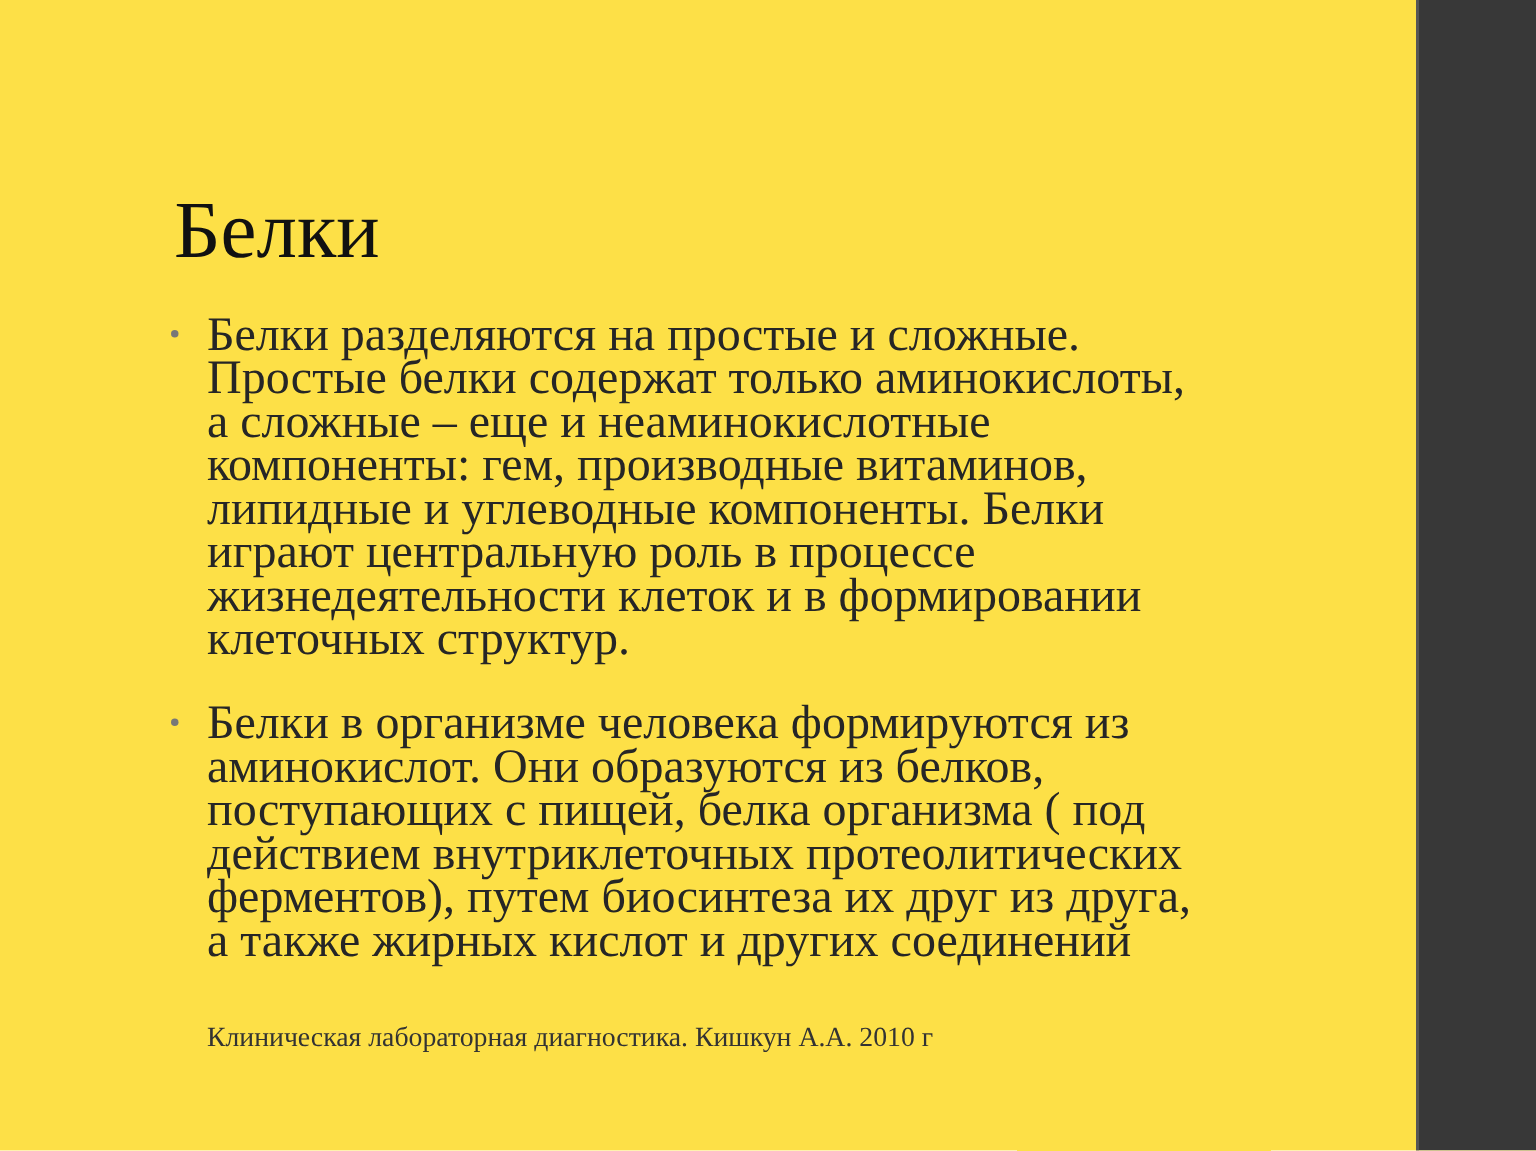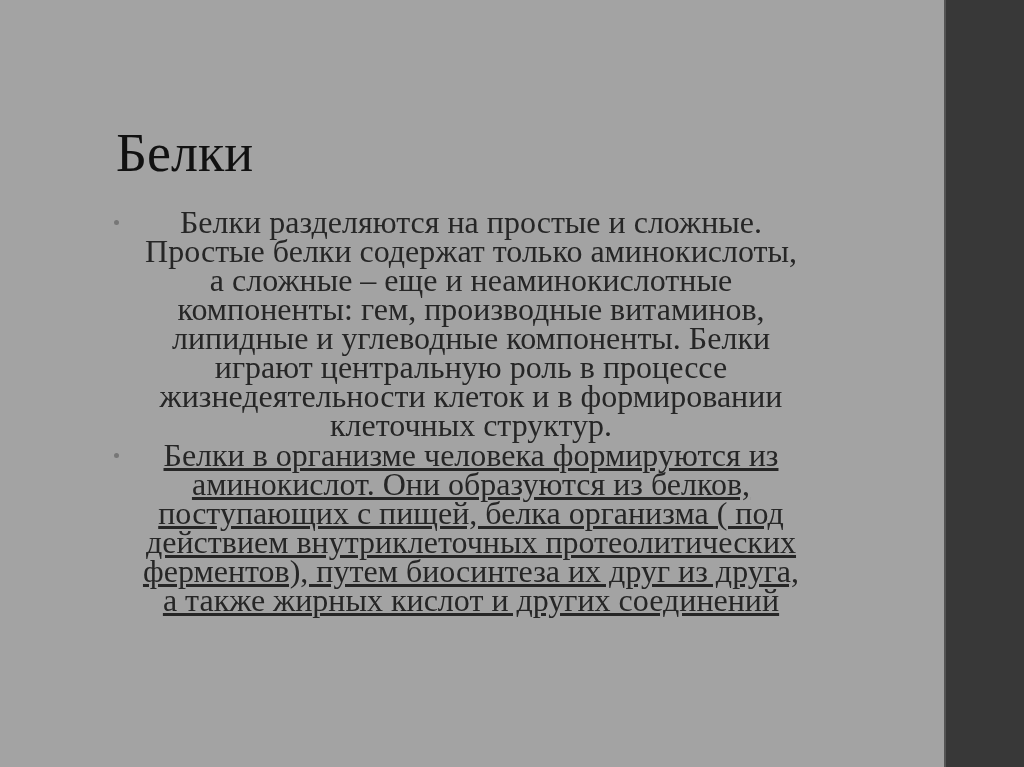--- a/index.html
+++ b/index.html
@@ -7,24 +7,23 @@
       padding: 0;
       width: 1024px;
       height: 767px;
       overflow: hidden;
       background: #ffffff;
     }
     .slide {
       position: relative;
       width: 1024px;
       height: 767px;
-      background: #a3a3a3;
+      background: #fde047;
       font-family: "DejaVu Serif", "Liberation Serif", serif;
       color: #262626;
-      text-align: center;
     }
     .side-bar {
       position: absolute;
       left: 944px;
       top: 0;
       width: 80px;
       height: 767px;
       background: #383838;
       border-left: 2px solid #555555;
       box-sizing: border-box;
@@ -51,22 +50,21 @@
     }
     .bullet-item {
       position: relative;
       padding-left: 24px;
       font-family: "Liberation Serif", "DejaVu Serif", serif;
       font-size: 32px;
       line-height: 29px;
       color: #262626;
     }
     .bullet-item + .bullet-item {
-      margin-top: 1px;
-      text-decoration: underline;
+      margin-top: 27px;
     }
     .bullet-dot {
       position: absolute;
       left: 0;
       top: 12px;
       width: 5px;
       height: 5px;
       border-radius: 50%;
       background: #777777;
     }
@@ -90,15 +88,16 @@
     <li class="bullet-item">
       <span class="bullet-dot"></span>
       <span>Белки разделяются на простые и сложные. Простые белки содержат только аминокислоты, а сложные – еще и неаминокислотные компоненты: гем, производные витаминов, липидные и углеводные компоненты. Белки играют центральную роль в процессе жизнедеятельности клеток и в формировании клеточных структур.</span>
     </li>
     <li class="bullet-item">
       <span class="bullet-dot"></span>
       <span>Белки в организме человека формируются из аминокислот. Они образуются из белков, поступающих с пищей, белка организма ( под действием внутриклеточных протеолитических ферментов), путем биосинтеза их друг из друга, а также жирных кислот и других соединений</span>
     </li>
   </ul>
 
+  <div class="source">Клиническая лабораторная диагностика. Кишкун А.А. 2010 г</div>
 
   <div class="side-bar"></div>
 </div>
 
 </body></html>

